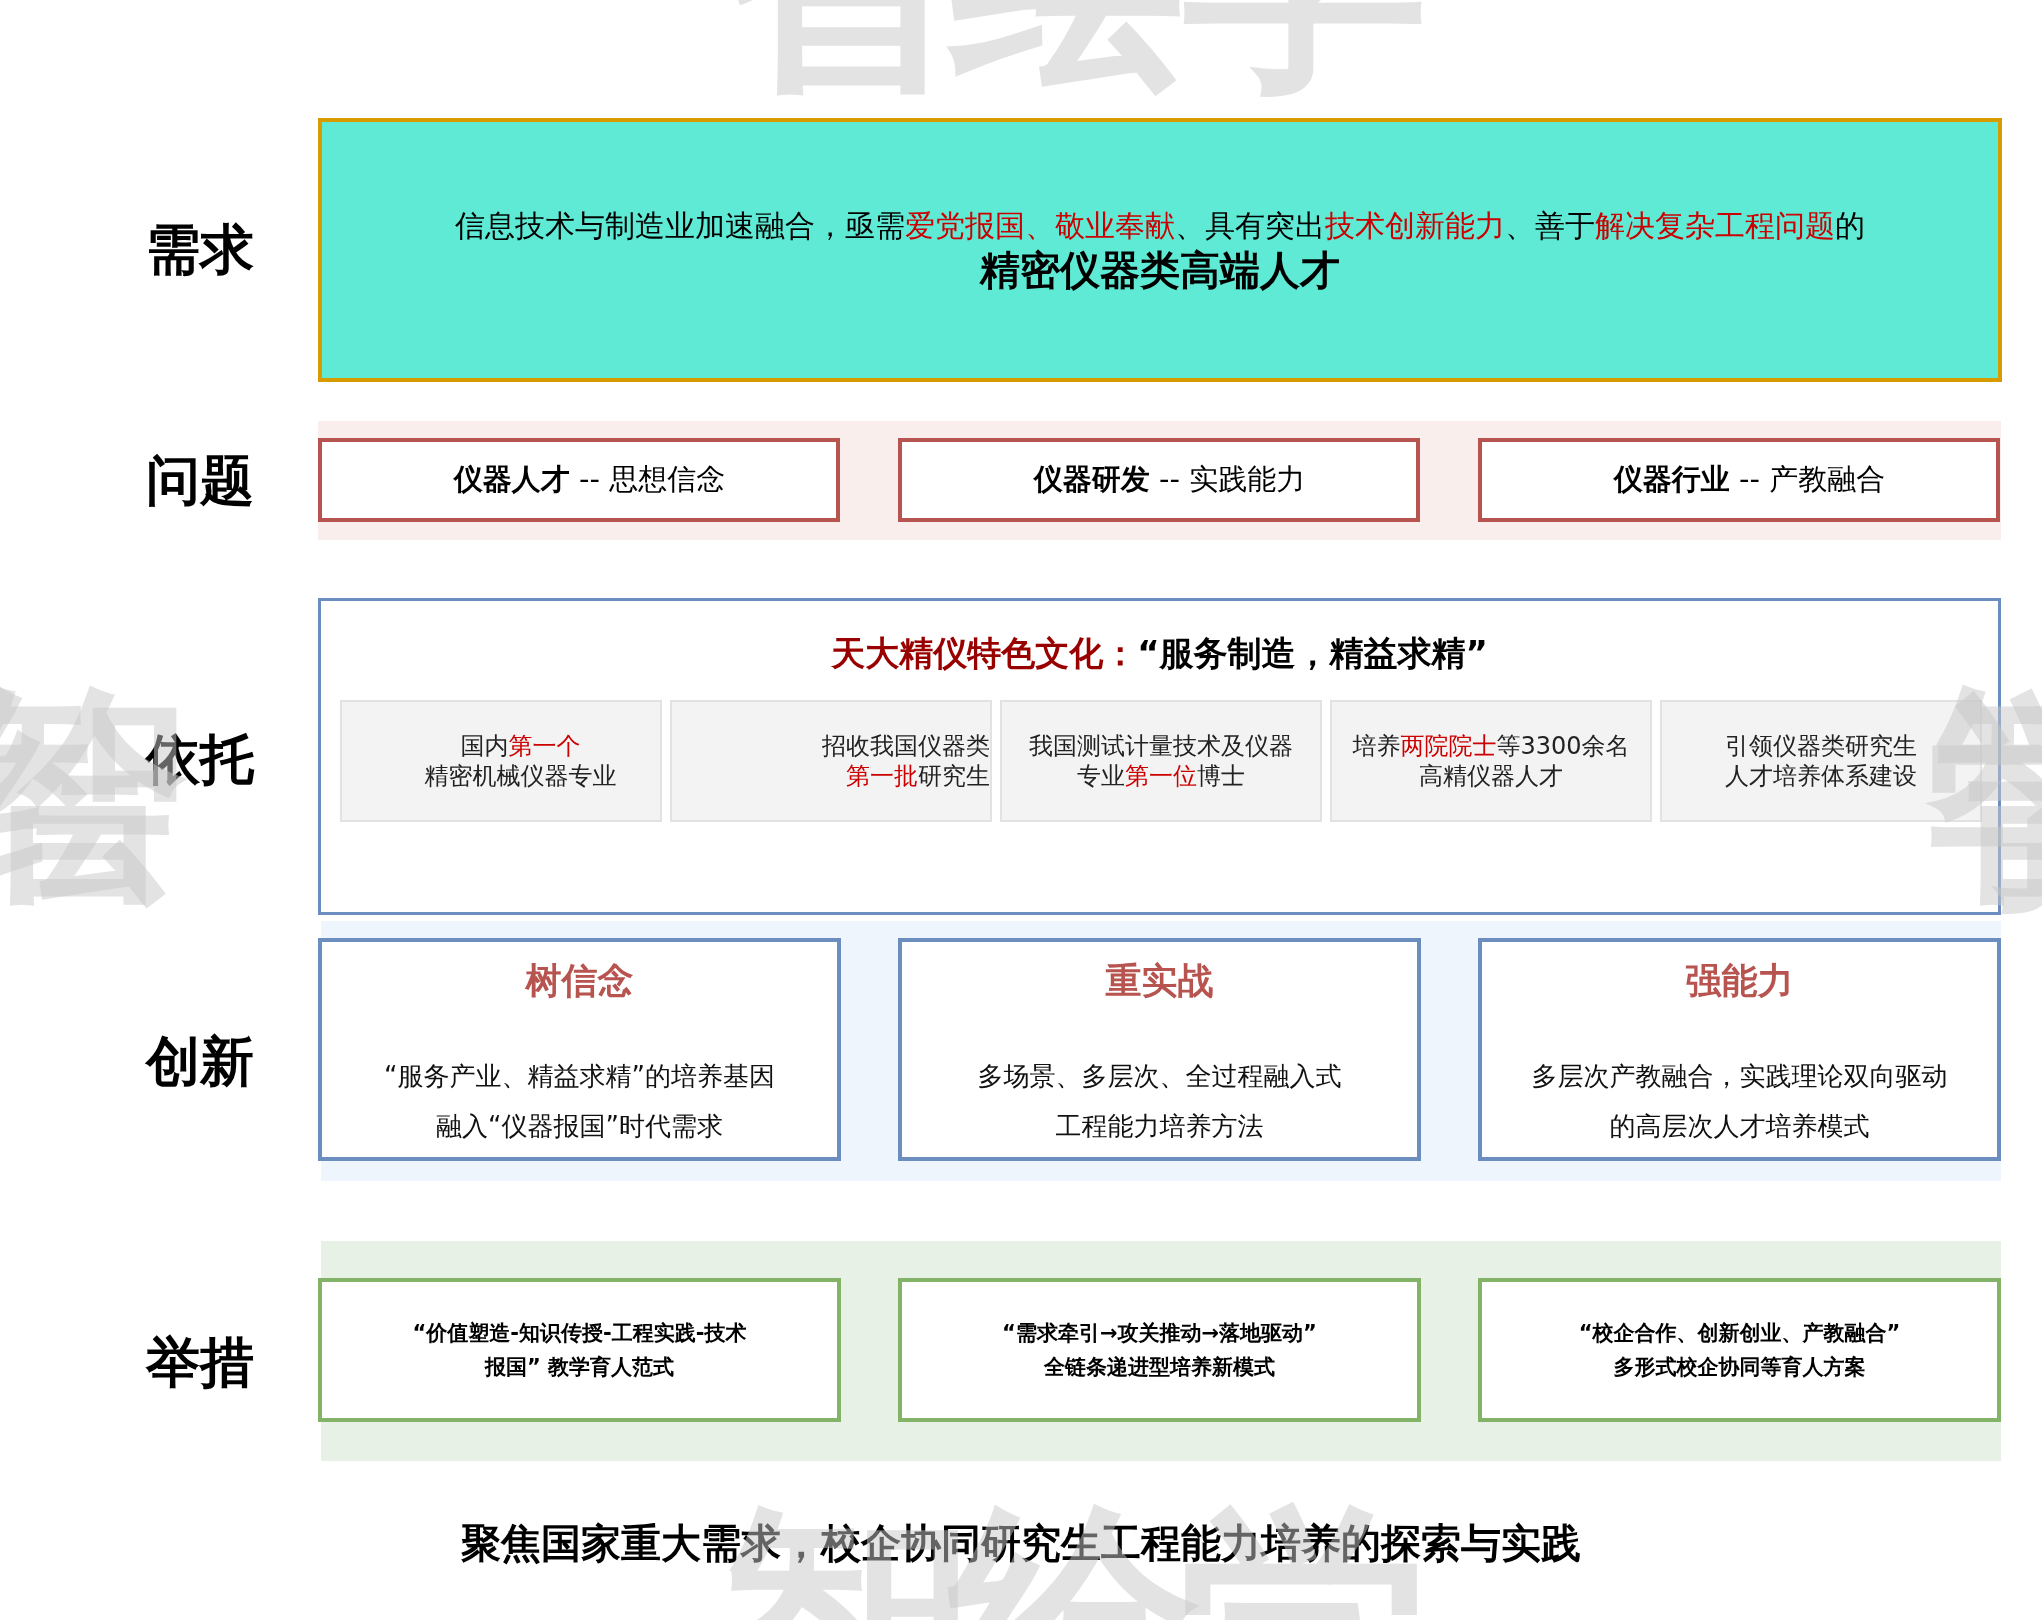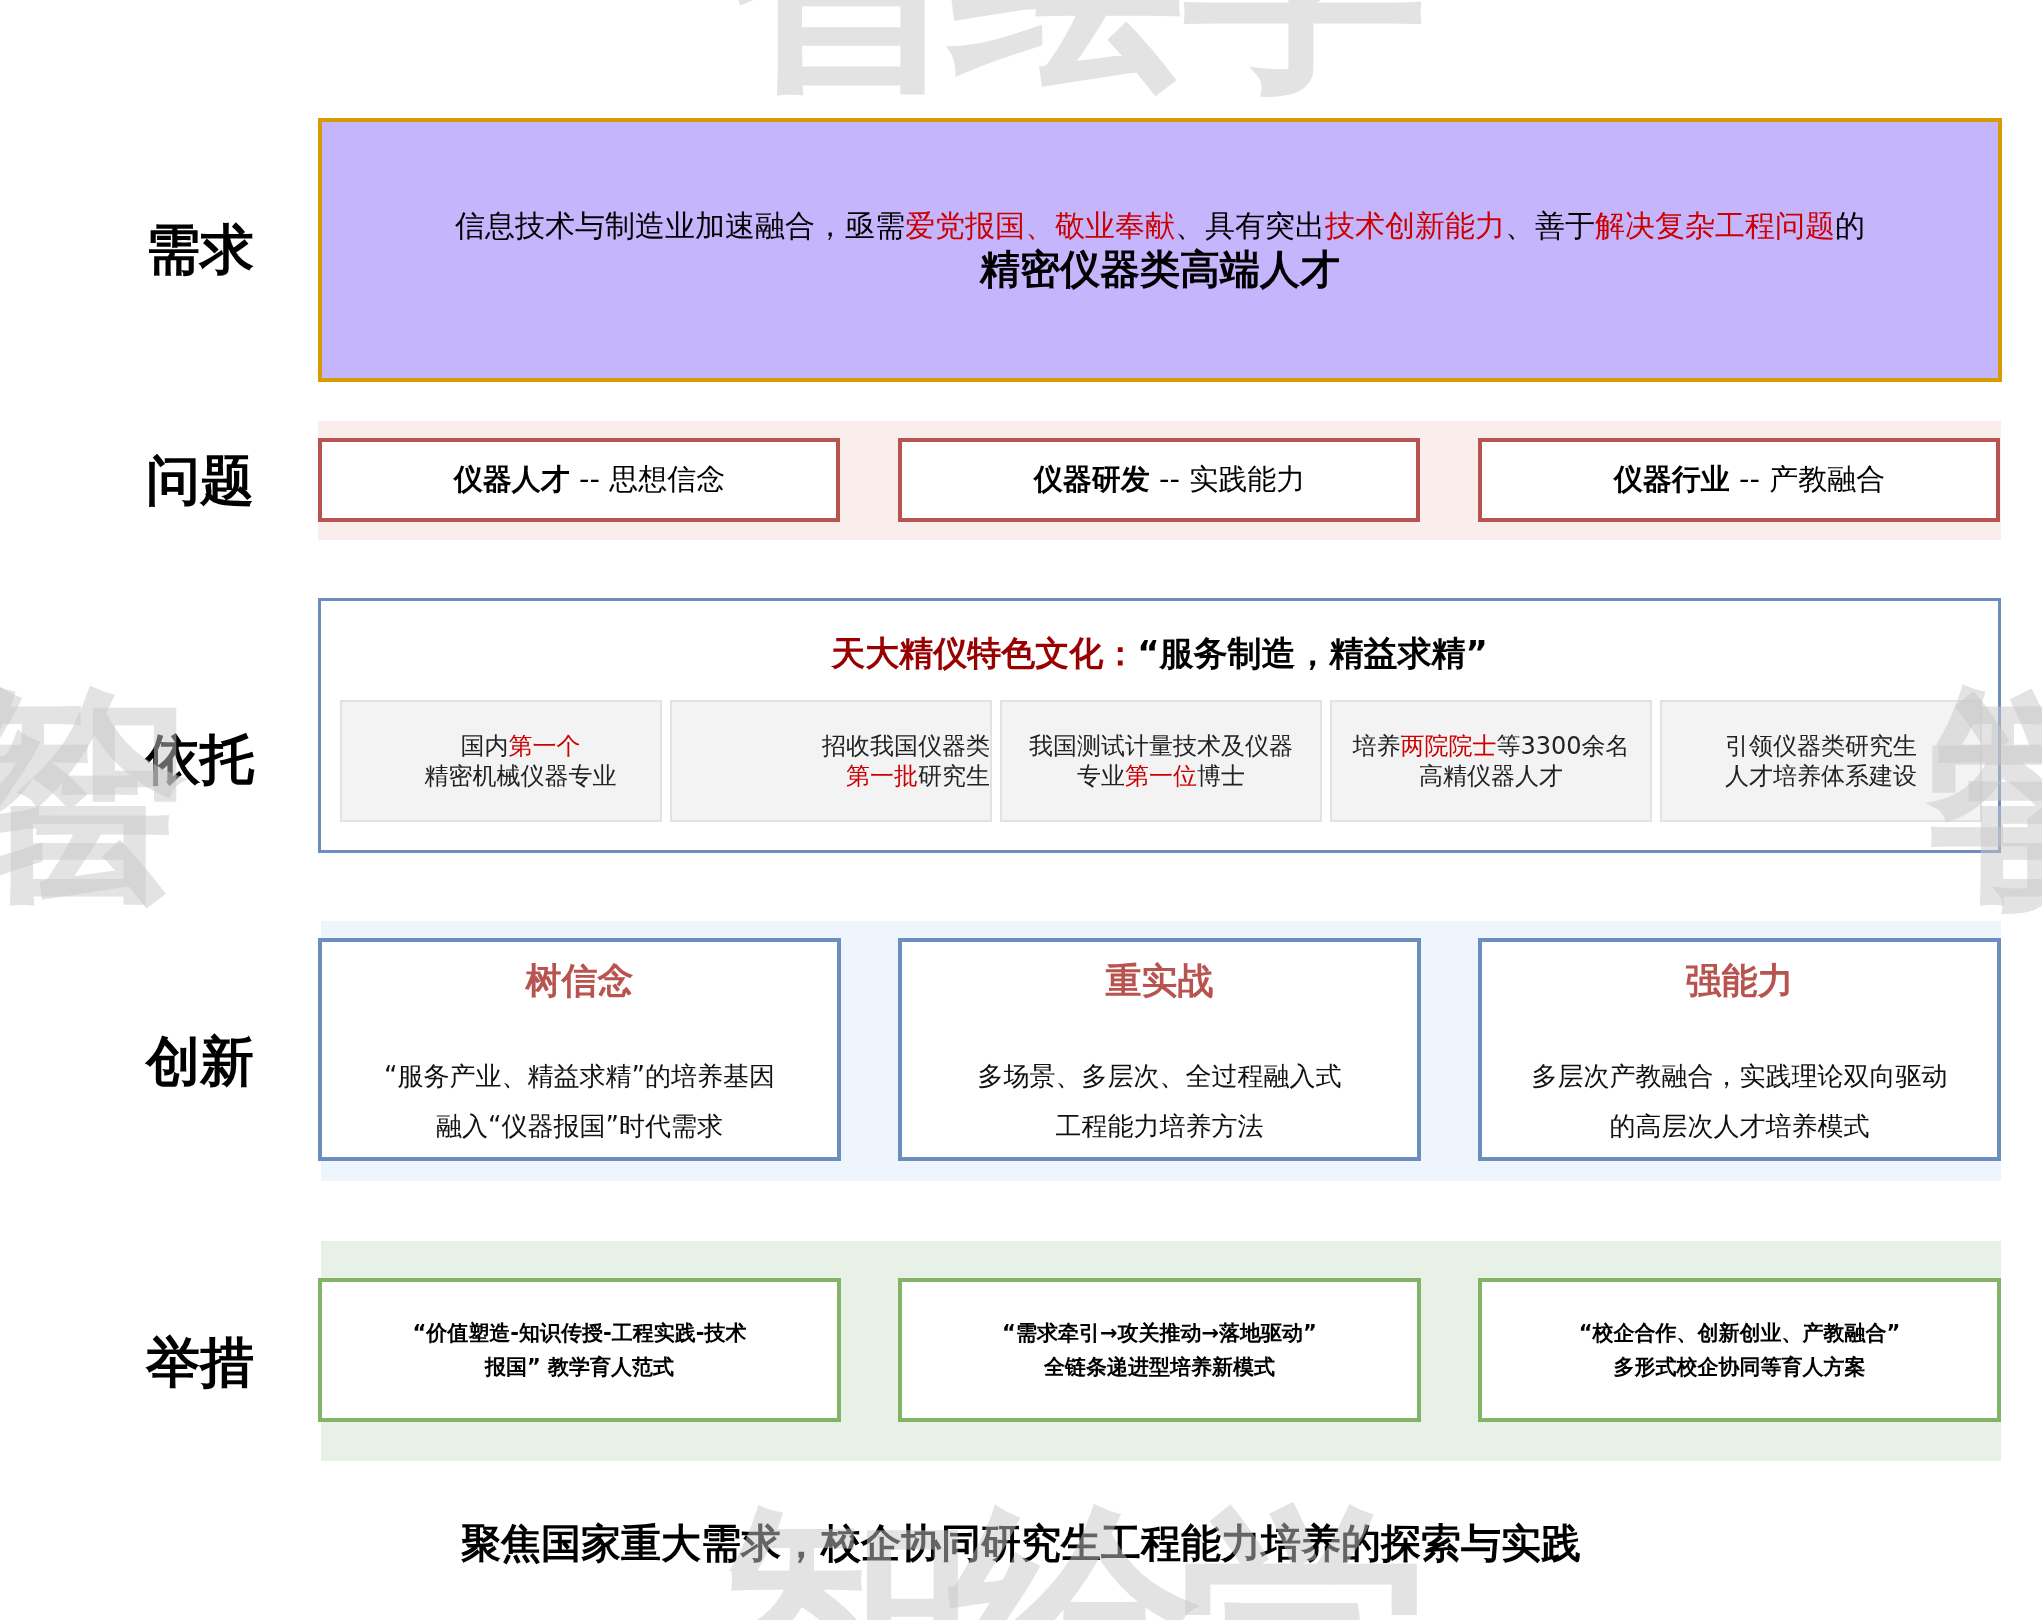--- a/index.html
+++ b/index.html
@@ -20,29 +20,29 @@
   }
   .band { position: absolute; }
   .box {
     position: absolute; box-sizing: border-box; background: #fff;
     display: flex; flex-direction: column; align-items: center; justify-content: center;
     text-align: center;
   }
   .red { color: #cc0000; }
   .demand-box {
     left: 318px; top: 118px; width: 1684px; height: 264px;
-    background: #c4b5fd; border: 4px solid #d79b00; font-family: Liberation Serif, serif;
+    background: #5eead4; border: 4px solid #d79b00;
   }
   .demand-line1 { font-size: 30px; line-height: 40px; white-space: nowrap; }
   .demand-line2 { font-size: 40px; font-weight: bold; line-height: 48px; }
   .problem-band { left: 318px; top: 421px; width: 1683px; height: 119px; background: #f9eeec; }
   .problem-box { top: 438px; height: 84px; width: 522px; border: 4px solid #b85450; font-size: 29px; padding-left: 21px; }
   .problem-box b { font-weight: bold; }
   .basis-box {
-    position: absolute; left: 318px; top: 598px; width: 1683px; height: 255px;
+    position: absolute; left: 318px; top: 598px; width: 1683px; height: 317px;
     border: 3px solid #6c8ebf; background: #fff; box-sizing: border-box;
   }
   .basis-title {
     position: absolute; left: 0; right: 0; top: 30px; text-align: center;
     font-size: 34px; font-weight: bold; line-height: 44px;
   }
   .basis-title .dark { color: #990000; }
   .cell {
     position: absolute; top: 99px; height: 122px; width: 322px;
     background: #f3f3f3; border: 2px solid #e2e2e2; box-sizing: border-box;

